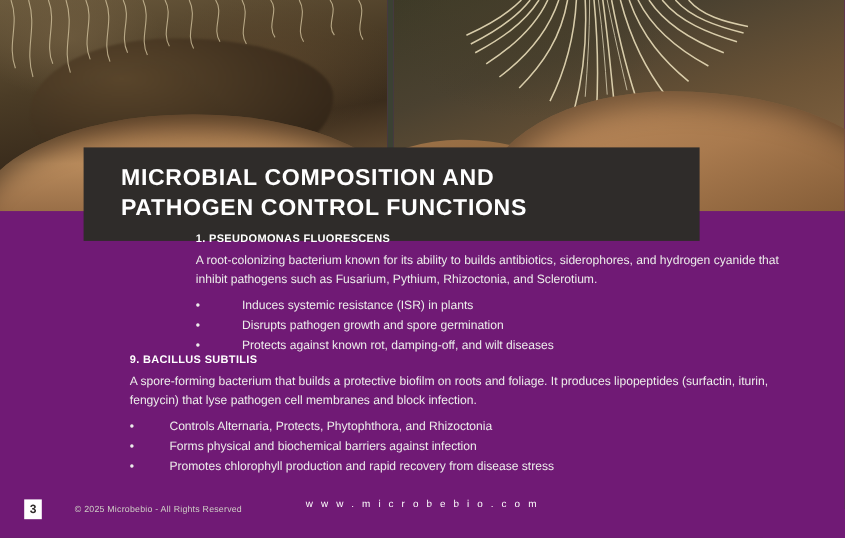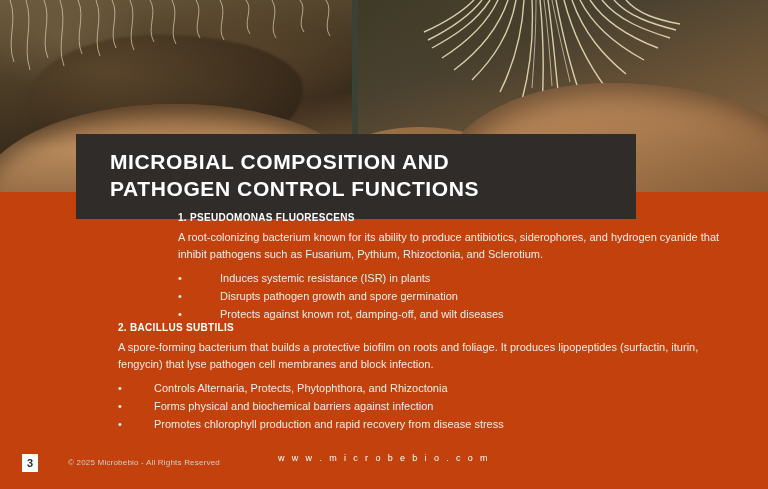--- a/index.html
+++ b/index.html
@@ -10,21 +10,21 @@
     width: 768px;
     height: 489px;
     overflow: hidden;
     font-family: "Liberation Sans", sans-serif;
     background: #3c4233;
   }
   .slide {
     position: relative;
     width: 768px;
     height: 489px;
-    background: #c2410c;
+    background: #701a75;
     overflow: hidden;
   }
 
   
   .photo-band {
     position: absolute;
     top: 0; left: 0;
     width: 768px;
     height: 192px;
     display: flex;
@@ -263,39 +263,39 @@
 
   <div class="title-box">
     <div class="line">MICROBIAL COMPOSITION AND</div>
     <div class="line">PATHOGEN CONTROL FUNCTIONS</div>
   </div>
 
   <div class="body-area">
 
     <div class="block block-1">
       <div class="sec-title">1. PSEUDOMONAS FLUORESCENS</div>
-      <p class="sec-para">A root-colonizing bacterium known for its ability to produce antibiotics, siderophores, and hydrogen cyanide that inhibit pathogens such as Fusarium, Pythium, Rhizoctonia, and Sclerotium.</p>
+      <p class="sec-para">A root-colonizing bacterium known for its ability to builds antibiotics, siderophores, and hydrogen cyanide that inhibit pathogens such as Fusarium, Pythium, Rhizoctonia, and Sclerotium.</p>
       <ul class="bullets">
         <li>
           <span class="dot">•</span>
           <span>Induces systemic resistance (ISR) in plants</span>
         </li>
         <li>
           <span class="dot">•</span>
           <span>Disrupts pathogen growth and spore germination</span>
         </li>
         <li>
           <span class="dot">•</span>
           <span>Protects against known rot, damping-off, and wilt diseases</span>
         </li>
       </ul>
     </div>
 
     <div class="block block-2">
-      <div class="sec-title">2. BACILLUS SUBTILIS</div>
+      <div class="sec-title">9. BACILLUS SUBTILIS</div>
       <p class="sec-para">A spore-forming bacterium that builds a protective biofilm on roots and foliage. It produces lipopeptides (surfactin, iturin, fengycin) that lyse pathogen cell membranes and block infection.</p>
       <ul class="bullets">
         <li>
           <span class="dot">•</span>
           <span>Controls Alternaria, Protects, Phytophthora, and Rhizoctonia</span>
         </li>
         <li>
           <span class="dot">•</span>
           <span>Forms physical and biochemical barriers against infection</span>
         </li>

